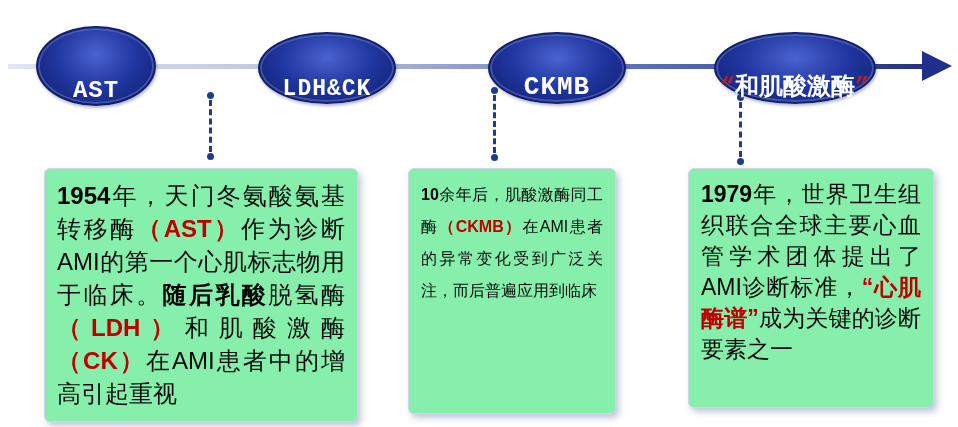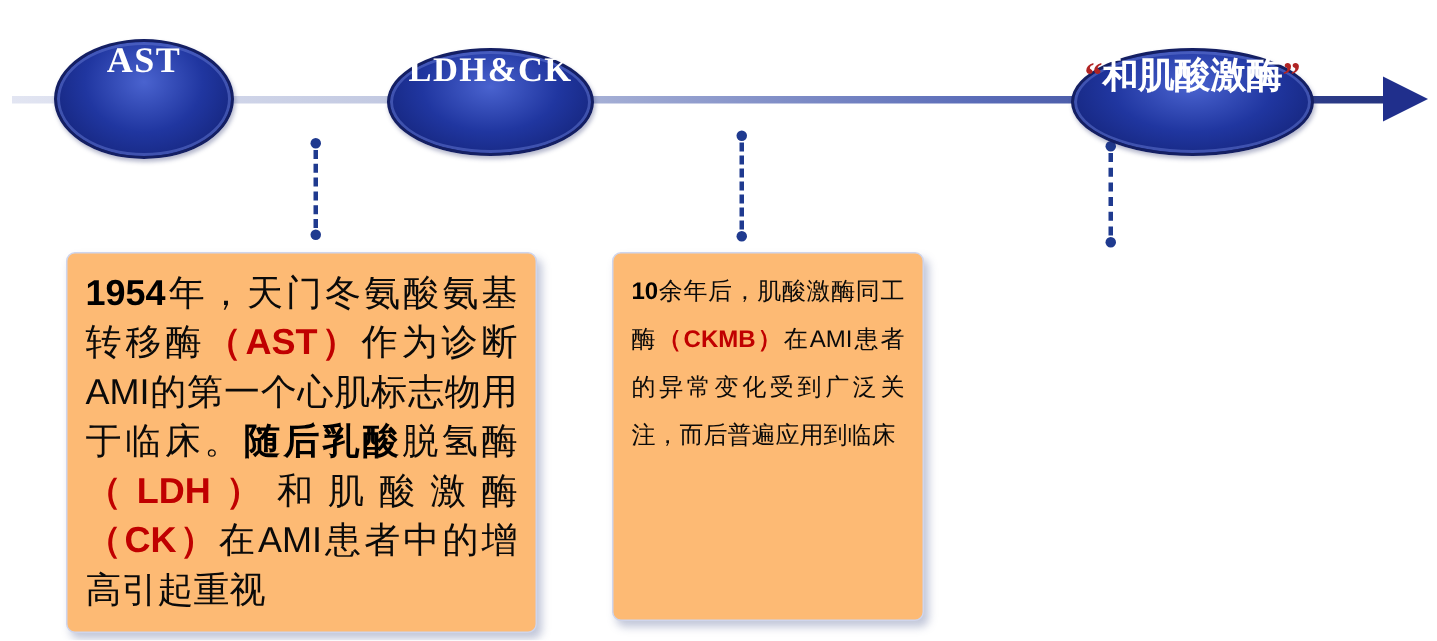--- a/index.html
+++ b/index.html
@@ -22,26 +22,26 @@
     border-top:15px solid transparent;
     border-bottom:15px solid transparent;
     border-left:30px solid #202f8c;
     z-index:1;
   }
 
   
   .node{
     position:absolute;z-index:3;
     border-radius:50%;
-    display:flex;align-items:flex-start;justify-content:center;
+    display:flex;align-items:flex-end;justify-content:center;
     background:radial-gradient(ellipse at 50% 35%, #4a63cf 0%, #2036a0 48%, #101d6b 100%);
     border:2px solid #141f63;
     box-shadow:inset 0 0 0 2px rgba(95,115,205,0.55), 1px 2px 3px rgba(40,50,110,0.35);
     color:#ffffff;
-    font-family:Liberation Serif, serif;
+    font-family:Liberation Mono, monospace;
     font-weight:bold;
     letter-spacing:1px;
     text-align:center;
   }
   .node-1{left:36px;top:26px;width:116px;height:76px;font-size:24px;}
   .node-2{left:258px;top:32px;width:134px;height:68px;font-size:23px;}
   .node-3{left:488px;top:32px;width:134px;height:68px;font-size:26px;}
   .node-4{left:714px;top:32px;width:158px;height:68px;font-size:24px;letter-spacing:0;}
   .node .seg-node{color:#ffffff;}
   .node .seg-node-quote{color:#b02424;}
@@ -57,21 +57,21 @@
   }
   .connector .dot-top{top:-8px;}
   .connector .dot-bottom{bottom:-8px;}
   .c1{left:209px;top:100px;height:52px;}
   .c2{left:493px;top:95px;height:58px;}
   .c3{left:739px;top:102px;height:55px;}
 
   
   .box{
     position:absolute;
-    background:#fdba74;
+    background:#86efac;
     border:1px solid #cfd5ec;
     border-radius:6px;
     box-shadow:3px 4px 6px rgba(120,130,170,0.45);
     padding:10px 12px;
     color:#0a0a0a;
     text-align:justify;
     box-sizing:border-box;
     z-index:2;
   }
   .box p{margin:0;}
@@ -90,20 +90,23 @@
 
   <div class="timeline-line"></div>
   <div class="arrow-head"></div>
 
   <div class="node node-1">
     <span><span class="seg-node">AST</span></span>
   </div>
   <div class="node node-2">
     <span><span class="seg-node">LDH&amp;CK</span></span>
   </div>
+  <div class="node node-3">
+    <span><span class="seg-node">CKMB</span></span>
+  </div>
   <div class="node node-4">
     <span><span class="seg-node-quote">“</span><span class="seg-node">和肌酸激酶</span><span class="seg-node-quote">”</span></span>
   </div>
 
   <div class="connector c1">
     <span class="dot dot-top"></span>
     <span class="dot dot-bottom"></span>
   </div>
   <div class="connector c2">
     <span class="dot dot-top"></span>
@@ -113,14 +116,17 @@
     <span class="dot dot-top"></span>
     <span class="dot dot-bottom"></span>
   </div>
 
   <div class="box box-1">
     <p><span class="seg-bold">1954</span><span class="seg-normal">年，天门冬氨酸氨基转移酶</span><span class="seg-red">（AST）</span><span class="seg-normal">作为诊断AMI的第一个心肌标志物用于临床。</span><span class="seg-bold">随后乳酸</span><span class="seg-normal">脱氢酶</span><span class="seg-red">（LDH）</span><span class="seg-normal">和肌酸激酶</span><span class="seg-red">（CK）</span><span class="seg-normal">在AMI患者中的增高引起重视</span></p>
   </div>
   <div class="box box-2">
     <p><span class="seg-bold">10</span><span class="seg-normal">余年后，肌酸激酶同工酶</span><span class="seg-red">（CKMB）</span><span class="seg-normal">在AMI患者的异常变化受到广泛关注，而后普遍应用到临床</span></p>
   </div>
+  <div class="box box-3">
+    <p><span class="seg-bold">1979</span><span class="seg-normal">年，世界卫生组织联合全球主要心血管学术团体提出了AMI诊断标准，</span><span class="seg-red">“心肌酶谱”</span><span class="seg-normal">成为关键的诊断要素之一</span></p>
+  </div>
 
 </div>
 
 </body></html>

